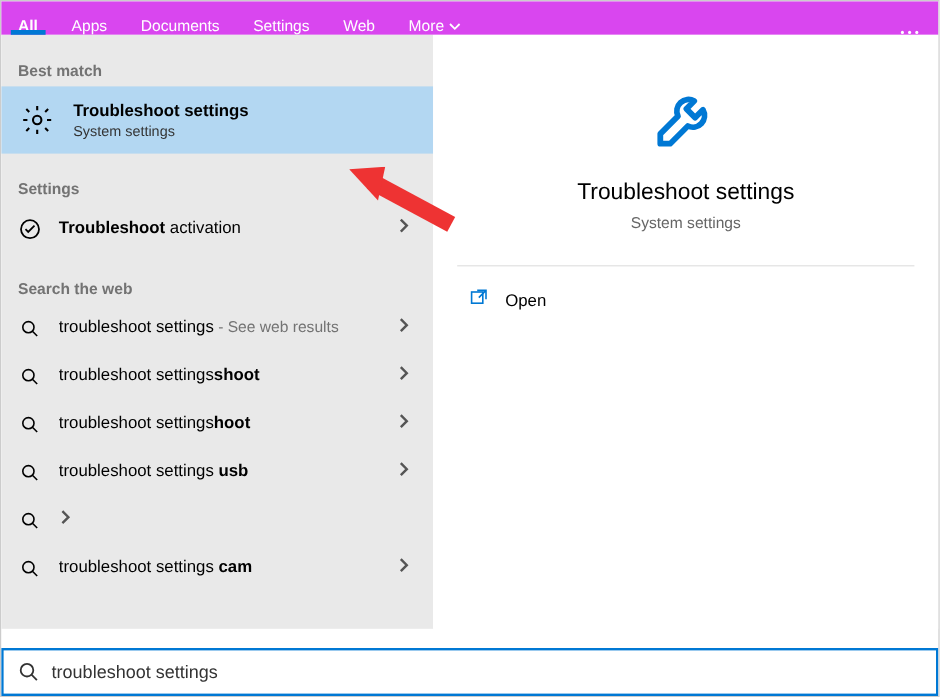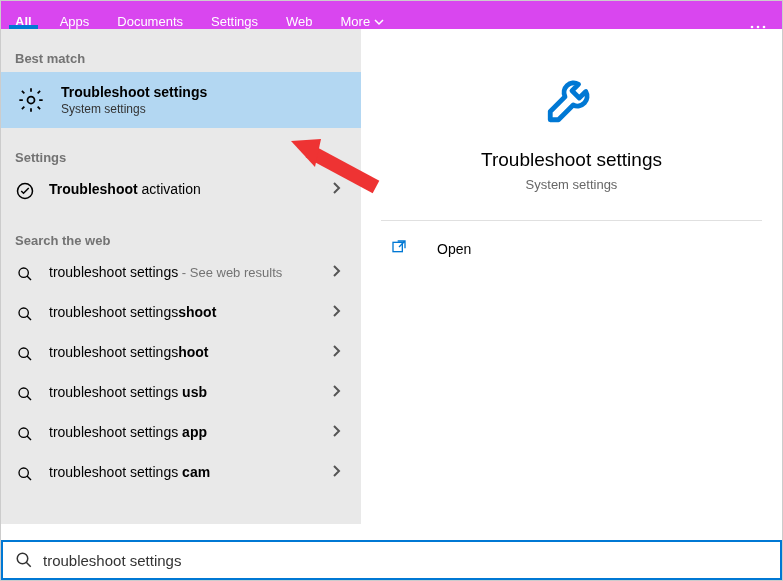--- a/index.html
+++ b/index.html
@@ -30,21 +30,21 @@
   .item .label { flex: 1; }
   .item .chev { width: 16px; color: #555; }
   .label .bold { font-weight: 600; }
   .label .light { color: #737373; font-size: 13px; }
   
   .preview { text-align: center; padding-top: 40px; }
   .preview svg { margin-bottom: 18px; }
   .preview .p-title { font-size: 19px; color: #000; margin-bottom: 6px; }
   .preview .p-sub { font-size: 13px; color: #666; }
   .divider { border-top: 1px solid #e0e0e0; margin: 28px 20px 0; }
-  .open-row { display: flex; align-items: center; gap: 30px; padding: 18px 30px; font-size: 14px; cursor: pointer; }
+  .open-row { display: flex; align-items: center; gap: 14px; padding: 18px 30px; font-size: 14px; cursor: pointer; }
   .open-row .icon { color: #0078d4; }
   
   .searchbar { position: absolute; bottom: 0; left: 0; right: 0; height: 40px; border: 2px solid #0078d4; background: #fff; display: flex; align-items: center; padding: 0 12px; gap: 10px; }
   .searchbar input { border: none; outline: none; flex: 1; font-size: 15px; color: #333; background: transparent; }
   
   .arrow { position: absolute; top: 138px; left: 290px; pointer-events: none; }
 </style>
 </head>
 <body>
 
@@ -150,21 +150,20 @@
               <path d="M3 1 L8 6 L3 11" stroke="#555" stroke-width="2" fill="none"></path>
             </svg></div>
         </div>
         <div class="item">
           <div class="icon">
             <svg width="16" height="16" viewBox="0 0 24 24" fill="none" stroke="#000" stroke-width="2">
               <circle cx="10" cy="10" r="7"></circle>
               <line x1="21" y1="21" x2="15" y2="15"></line>
             </svg>
           </div>
-          <div class="label"><span>troubleshoot settings </span><span class="bold">app</span></div>
           <div class="chev"><svg width="10" height="12" viewBox="0 0 10 12">
               <path d="M3 1 L8 6 L3 11" stroke="#555" stroke-width="2" fill="none"></path>
             </svg></div>
         </div>
         <div class="item">
           <div class="icon">
             <svg width="16" height="16" viewBox="0 0 24 24" fill="none" stroke="#000" stroke-width="2">
               <circle cx="10" cy="10" r="7"></circle>
               <line x1="21" y1="21" x2="15" y2="15"></line>
             </svg>

